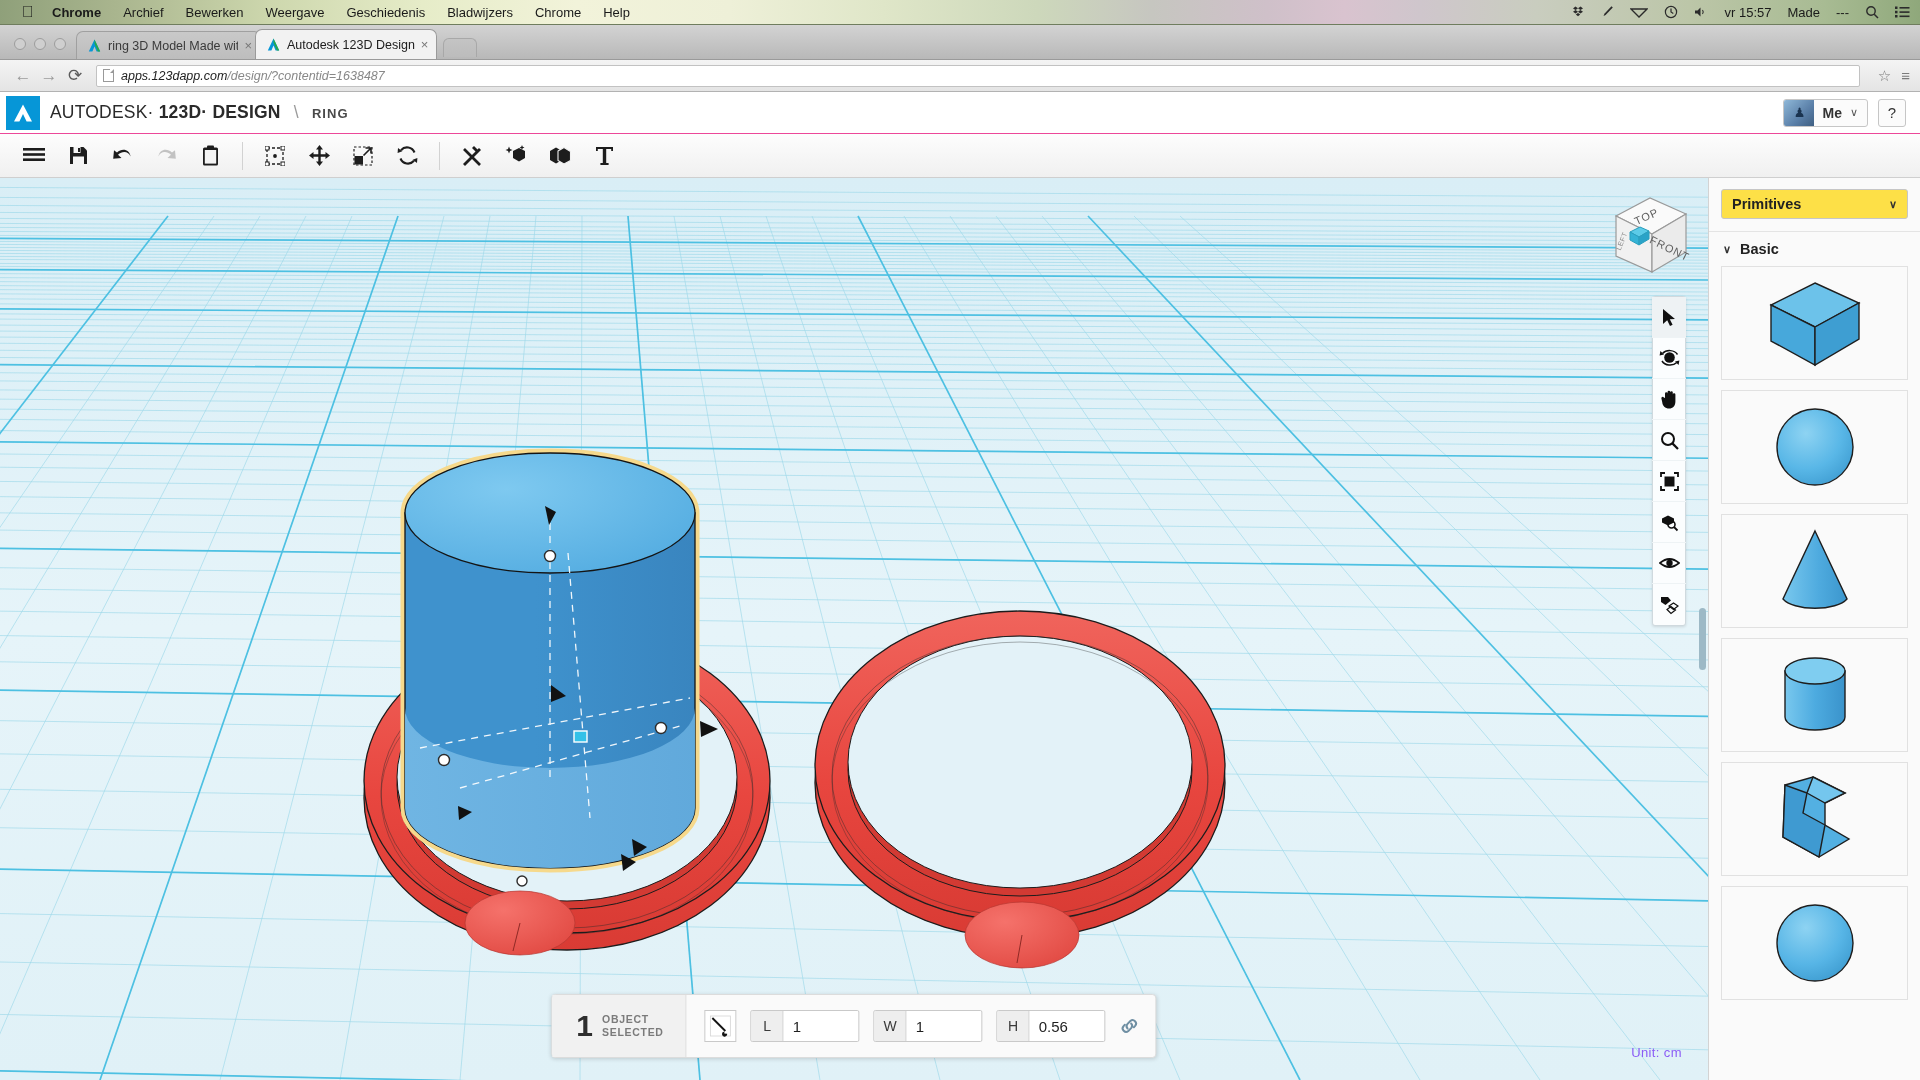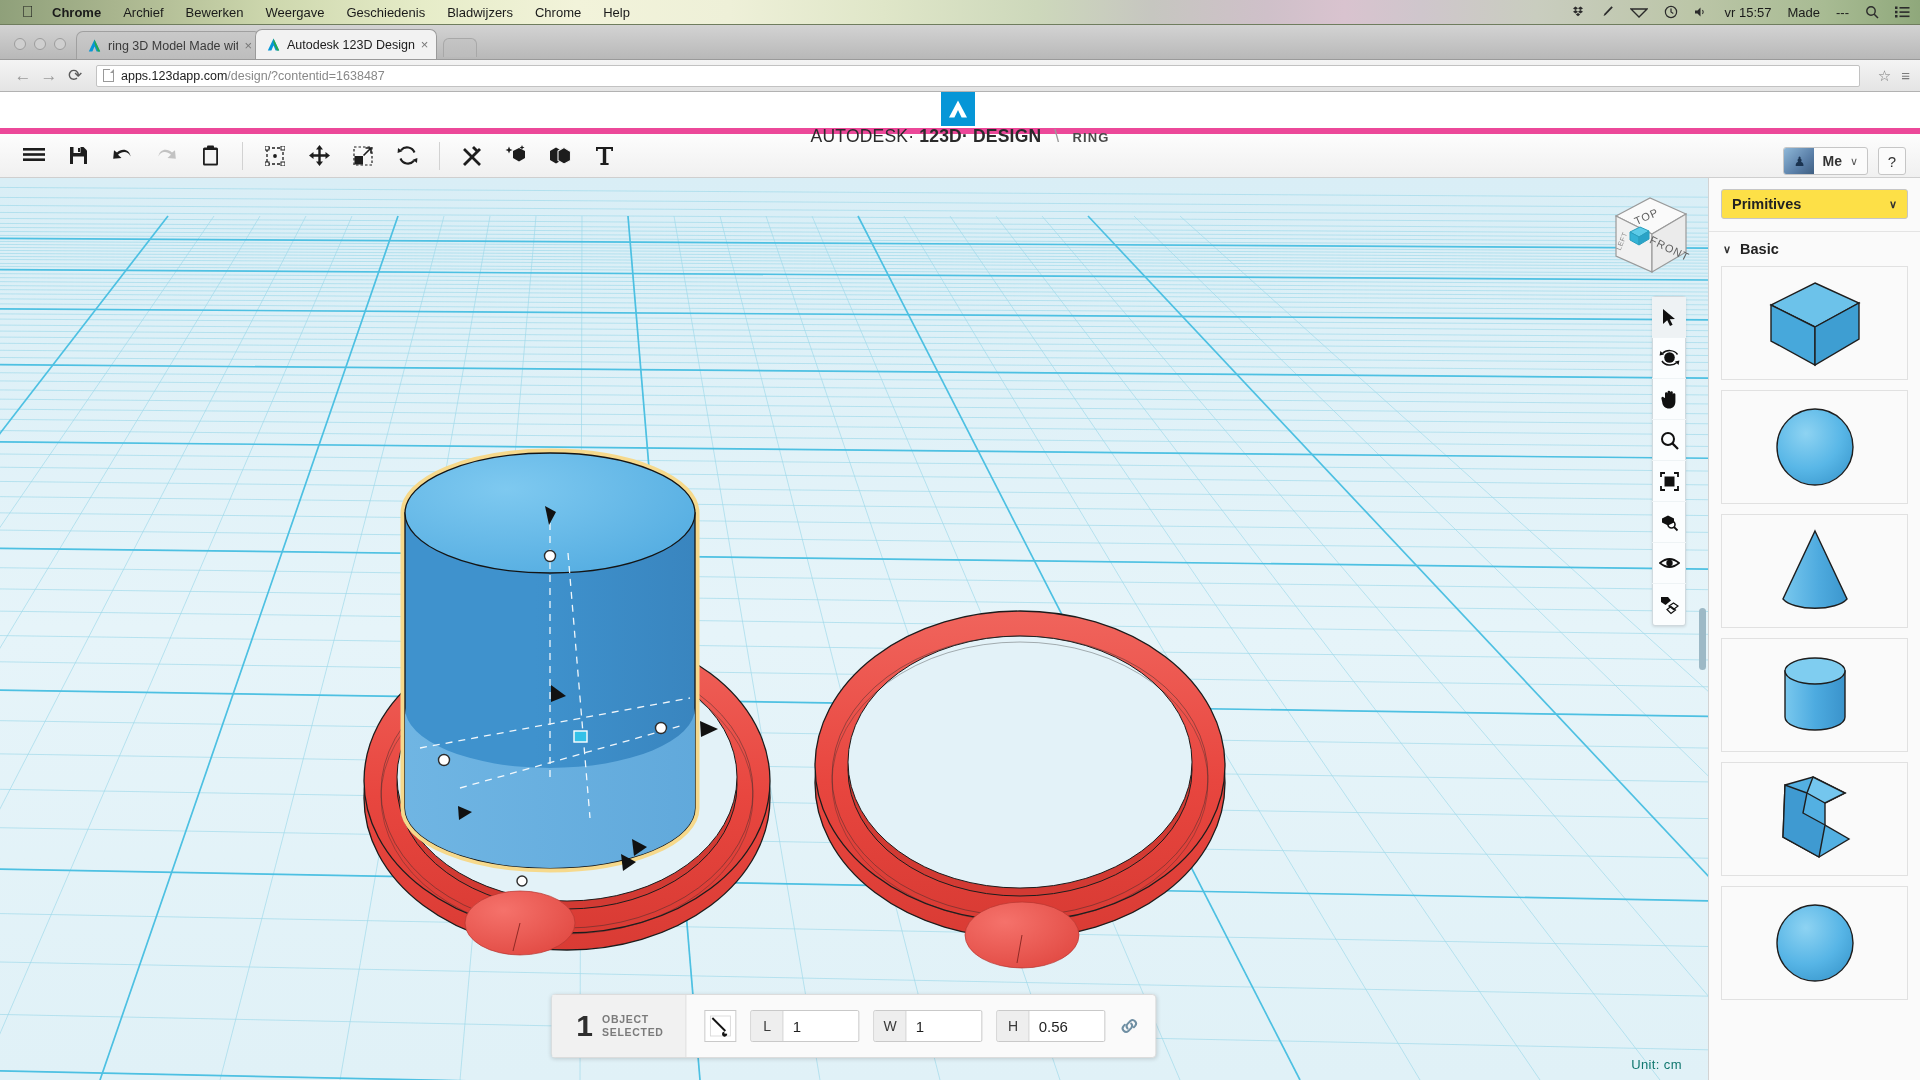--- a/index.html
+++ b/index.html
@@ -74,39 +74,39 @@
     background: linear-gradient(to bottom, #f4f4f4, #e4e4e4);
     border-bottom: 1px solid #b2b2b2;
     display: flex; align-items: center; padding: 0 10px;
   }
   .nav-btn { width: 26px; text-align: center; color: #9a9a9a; font-size: 17px; }
   .nav-btn.enabled { color: #5a5a5a; }
   .omnibox {
     flex: 1; height: 22px; margin: 0 8px;
     background: #fff; border: 1px solid #c2c2c2; border-radius: 2px;
     display: flex; align-items: center; padding: 0 6px;
-    font-size: 12.5px; color: #222;
+    font-size: 12.5px; color: #222; font-style: italic;
   }
   .omni-pageicon {
     width: 11px; height: 13px; border: 1px solid #999; background: #fff;
     margin-right: 7px; position: relative; flex: 0 0 11px;
   }
   .omni-pageicon:after {
     content: ""; position: absolute; top: -1px; right: -1px;
     border-left: 4px solid #fff; border-bottom: 4px solid #999;
     width: 0; height: 0;
   }
   .omni-text .dim { color: #888; }
   .chrome-star, .chrome-menu { color: #7a7a7a; font-size: 15px; margin-left: 10px; }
 
   
   .app-header {
     height: 42px; width: 100%; background: #fff;
-    border-bottom: 6px solid #ec4899;
-    display: flex; align-items: center; flex-direction: column;
+    border-bottom: 1px solid #ec4899;
+    display: flex; align-items: center;
   }
   .adsk-logo {
     width: 34px; height: 34px; background: #0696d7; margin: 0 10px 0 6px;
     display: flex; align-items: center; justify-content: center; flex: 0 0 34px;
   }
   .brand { font-size: 17.5px; color: #2a2a2a; letter-spacing: .2px; white-space: nowrap; }
   .brand .lt { font-weight: 400; }
   .brand .bd { font-weight: bold; }
   .brand .sep { color: #9a9a9a; margin: 0 8px; font-weight: 300; }
   .brand .doc { font-size: 13px; letter-spacing: 1.1px; color: #4a4a4a; font-weight: bold; }
@@ -170,22 +170,22 @@
   }
   .nt-btn:last-child { border-bottom: none; }
   .nt-btn.active { background: #eef2f4; }
 
   .vp-scrollbar {
     position: absolute; right: 2px; top: 430px; width: 7px; height: 62px;
     background: #9db9c6; border-radius: 4px;
   }
 
   .unit-label {
-    position: absolute; right: 26px; bottom: 8px;
-    font-size: 13px; color: #0f766e; letter-spacing: .4px;
+    position: absolute; right: 26px; bottom: 20px;
+    font-size: 13px; color: #8b5cf6; letter-spacing: .4px;
   }
 
   
   .status-panel {
     position: absolute; left: 50%; transform: translateX(-50%);
     bottom: 22px; height: 64px;
     background: #fafafa; border: 1px solid #dcdcdc; border-radius: 4px;
     box-shadow: 0 1px 4px rgba(0,0,0,.16);
     display: flex; align-items: stretch;
   }

